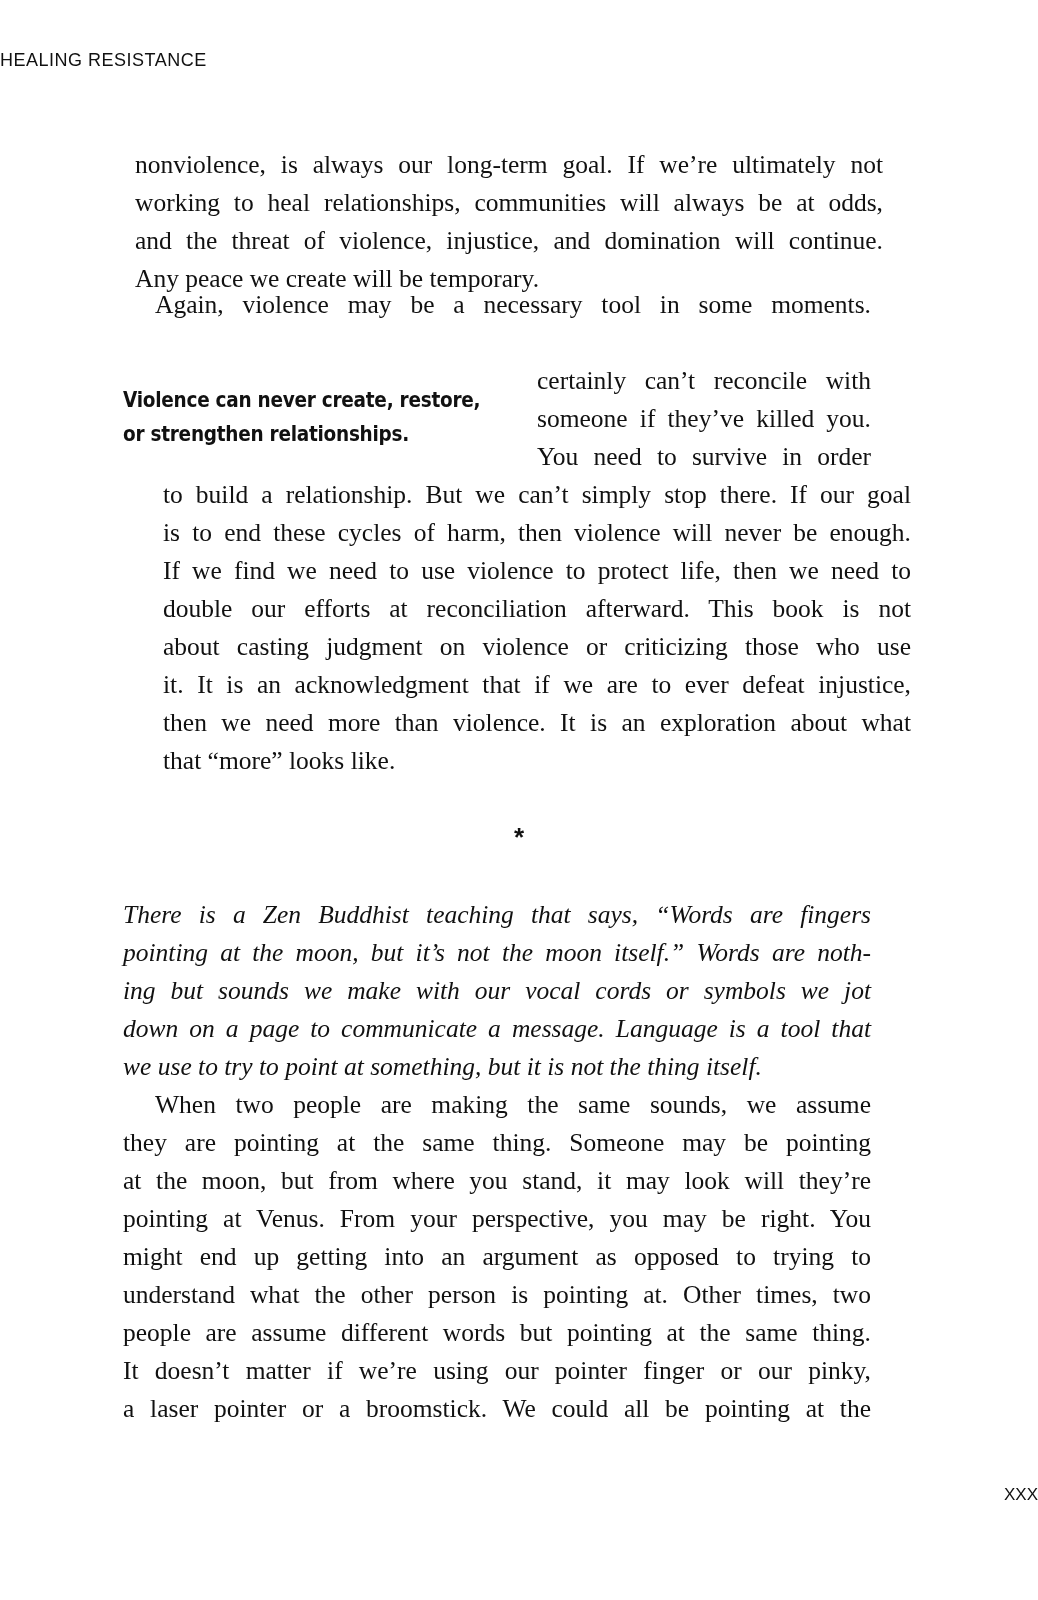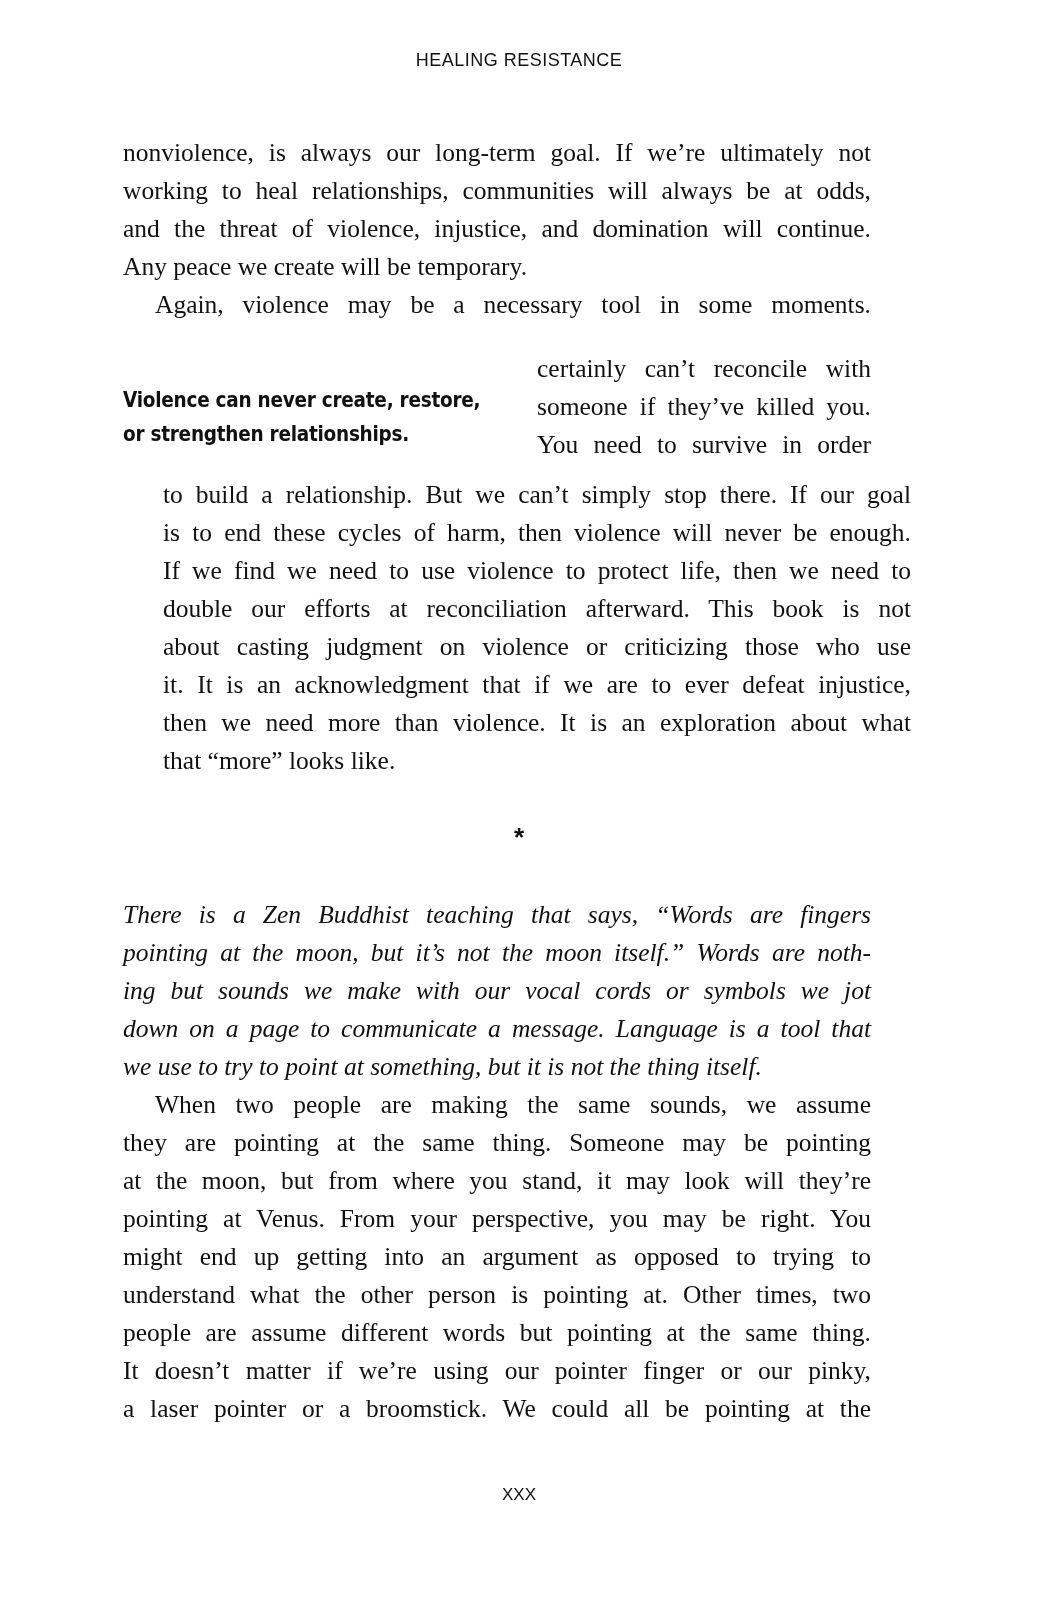--- a/index.html
+++ b/index.html
@@ -12,21 +12,21 @@
       height: 1600px;
       position: relative;
       overflow: hidden;
       color: #111111;
     }
     .running-head {
       position: absolute;
       top: 50px;
       left: 0;
       width: 1038px;
-      text-align: center;
+      text-align: left;
       font-family: "Liberation Sans", sans-serif;
       font-size: 18px;
       letter-spacing: 0.5px;
       color: #111;
     }
     .text-block {
       position: absolute;
       left: 123px;
       width: 748px;
       font-family: "Liberation Serif", serif;
@@ -84,48 +84,48 @@
       font-family: "Liberation Sans", sans-serif;
       font-weight: bold;
       font-size: 26px;
       color: #111;
     }
     .folio {
       position: absolute;
       top: 1485px;
       left: 0;
       width: 1038px;
-      text-align: center;
+      text-align: right;
       font-family: "Liberation Sans", sans-serif;
       font-size: 17px;
       color: #111;
     }
   </style>
 </head>
 <body>
 
 <div class="running-head">HEALING RESISTANCE</div>
 
-<div class="text-block" style="top:134px;">
+<div class="text-block" style="top:146px;margin-left:12px;">
   <span class="line">nonviolence, is always our long-term goal. If we’re ultimately not</span>
   <span class="line">working to heal relationships, communities will always be at odds,</span>
   <span class="line">and the threat of violence, injustice, and domination will continue.</span>
   <span class="line last">Any peace we create will be temporary.</span>
 </div>
 
 <div class="text-block" style="top:286px;">
   <span class="line indent">Again, violence may be a necessary tool in some moments.</span>
 </div>
 
 <div class="pullquote">
   <span class="pq-line">Violence can never create, restore,</span>
   <span class="pq-line">or strengthen relationships.</span>
 </div>
 
-<div class="wrap-block" style="top:350px;">
+<div class="wrap-block" style="top:362px;">
   <span class="line">certainly can’t reconcile with</span>
   <span class="line">someone if they’ve killed you.</span>
   <span class="line">You need to survive in order</span>
 </div>
 
 <div class="text-block" style="top:476px;margin-left:40px;">
   <span class="line">to build a relationship. But we can’t simply stop there. If our goal</span>
   <span class="line">is to end these cycles of harm, then violence will never be enough.</span>
   <span class="line">If we find we need to use violence to protect life, then we need to</span>
   <span class="line">double our efforts at reconciliation afterward. This book is not</span>

